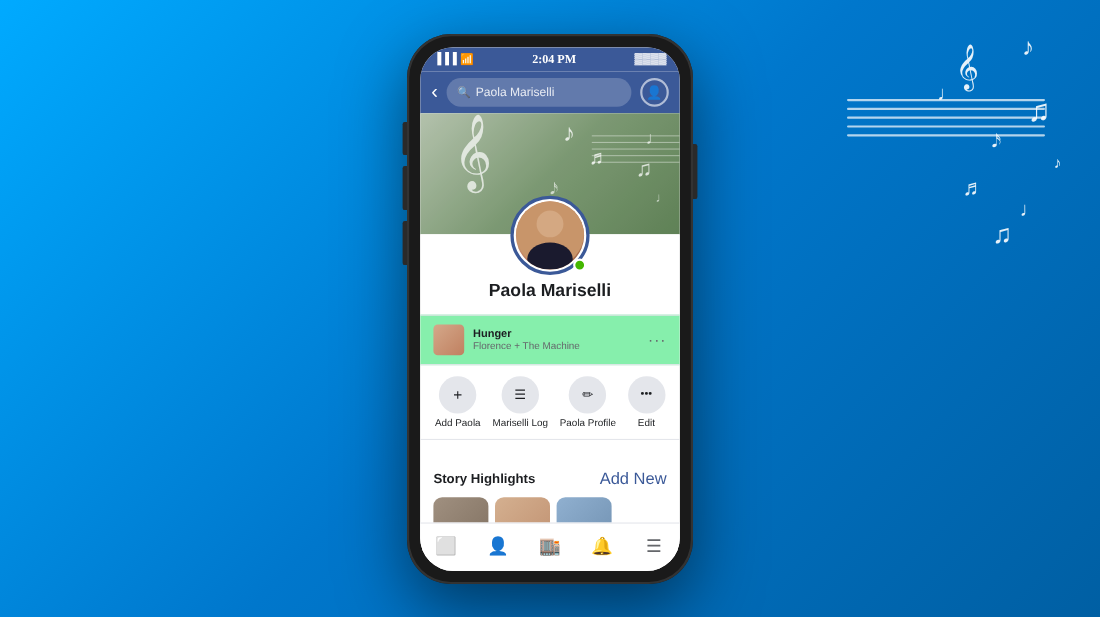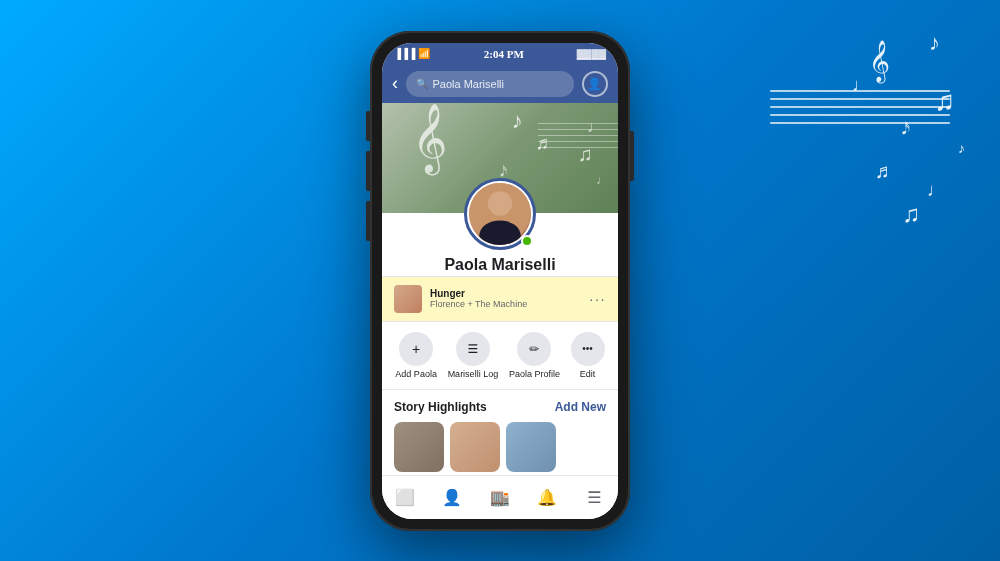--- a/index.html
+++ b/index.html
@@ -259,28 +259,28 @@
     .profile-name {
       font-size: 16px;
       font-weight: 700;
       color: #1c1e21;
       margin-top: 6px;
     }
 
     
     .music-bar {
       width: 100%;
-      background: #fef9c3;
+      background: #86efac;
       border-top: 1px solid #e4e6eb;
       border-bottom: 1px solid #e4e6eb;
       padding: 8px 12px;
       display: flex;
       align-items: center;
       justify-content: space-between;
-      margin-top: 2px;
+      margin-top: 12px;
     }
 
     .music-bar-left {
       display: flex;
       align-items: center;
       gap: 8px;
     }
 
     .music-thumb {
       width: 28px;
@@ -346,32 +346,33 @@
     .story-highlights {
       width: 100%;
       padding: 10px 12px 8px;
     }
 
     .story-highlights-header {
       display: flex;
       justify-content: space-between;
       align-items: center;
       margin-bottom: 8px;
+      margin-top: 17px;
     }
 
     .story-title {
       font-size: 12px;
       font-weight: 700;
       color: #1c1e21;
     }
 
     .story-add-new {
-      font-size: 12px;
+      font-size: 15px;
       color: #3b5998;
-      font-weight: 700;
+      font-weight: 400;
     }
 
     .story-items {
       display: flex;
       gap: 6px;
     }
 
     .story-item {
       width: 50px;
       height: 50px;

